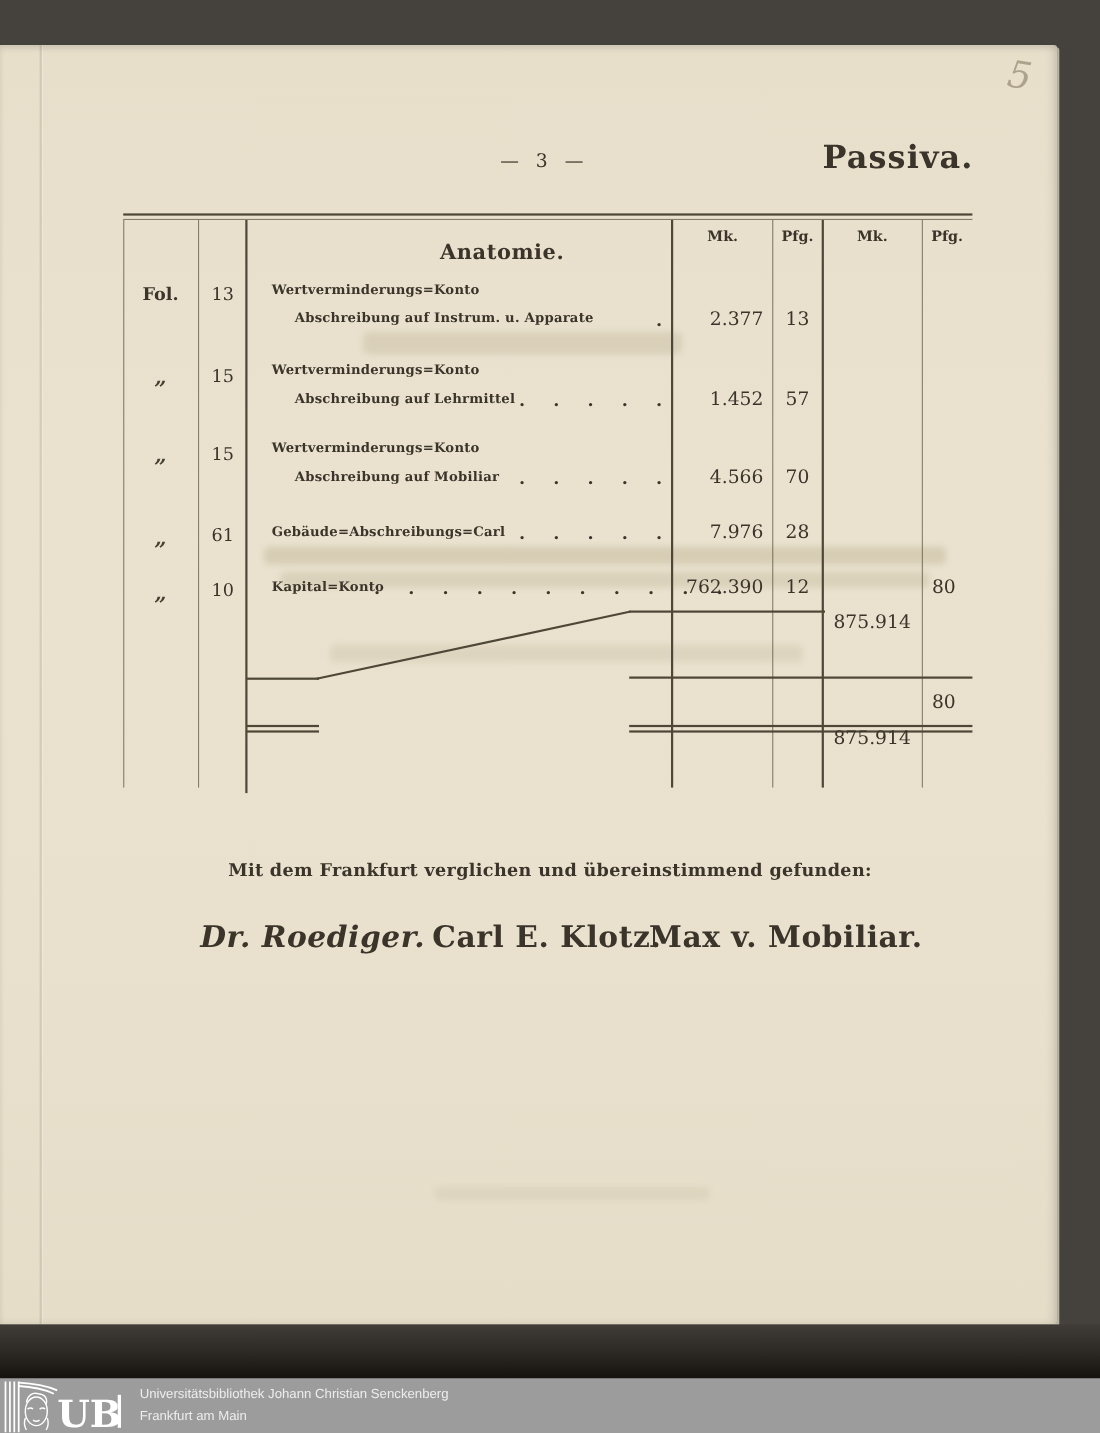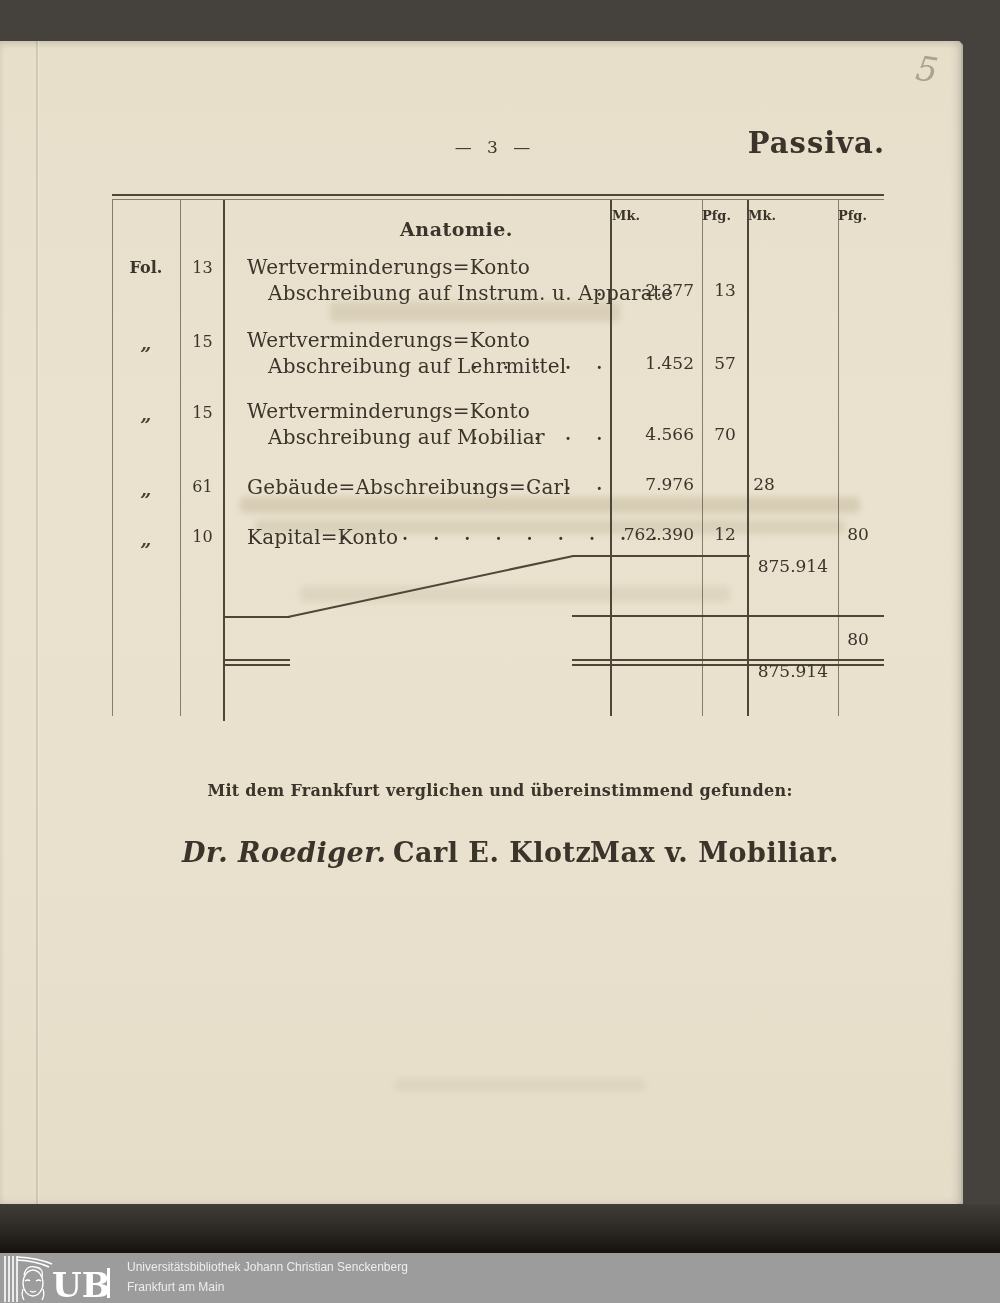--- a/index.html
+++ b/index.html
@@ -30,29 +30,29 @@
   .pencil5{
     left:916px;top:52px;font-size:34px;color:rgba(125,112,86,.55);
     font-style:italic;transform:rotate(9deg);font-weight:normal;
   }
   
   .rule{position:absolute;background:#4e4737;}
   .rule.thin{background:rgba(72,63,44,.62);}
   .diag{transform:rotate(-12.08deg);transform-origin:0 100%;}
   
   .sec-title{left:225px;top:220px;width:463px;font-size:19px;text-align:center;letter-spacing:.5px;}
-  .colhead{font-size:13px;font-weight:bold;text-align:left;top:209px;}
+  .colhead{font-size:13px;font-weight:bold;text-align:center;top:209px;}
   .ch-mk1{left:612px;width:90px;}
   .ch-pfg1{left:702px;width:46px;}
   .ch-mk2{left:748px;width:90px;}
   .ch-pfg2{left:838px;width:46px;}
   .fol{left:113px;width:66px;font-size:16px;font-weight:bold;text-align:center;}
   .ditto{font-size:19px;font-style:italic;font-weight:bold;color:#454034;}
   .folio{left:181px;width:43px;font-size:16px;text-align:center;}
-  .desc{left:247px;font-size:20px;font-weight:normal;letter-spacing:.2px;}
+  .desc{left:247px;font-size:12px;font-weight:bold;letter-spacing:.2px;}
   .desc.ind{left:268px;}
   .dots{left:340px;width:262px;font-size:16px;font-weight:bold;text-align:right;word-spacing:20px;}
   .amt{font-size:17px;}
   .mk1{left:604px;width:90px;text-align:right;}
   .pfg1{left:702px;width:46px;text-align:center;}
   .mk2{left:748px;width:80px;text-align:right;margin-top:32px;}
   .pfg2{left:838px;width:40px;text-align:center;}
   
   .attest{left:130px;top:783px;width:740px;font-size:16px;font-weight:bold;text-align:center;letter-spacing:.3px;}
   .sig{top:839px;font-size:27px;font-weight:bold;letter-spacing:.5px;}
@@ -132,21 +132,21 @@
 <div class="txt desc ind" style="top:427px;">Abschreibung auf Mobiliar</div>
 <div class="txt dots" style="top:427px;">. . . . .</div>
 <div class="txt amt mk1" style="top:426px;">4.566</div>
 <div class="txt amt pfg1" style="top:426px;">70</div>
 
 <div class="txt fol ditto" style="top:480px;">„</div>
 <div class="txt folio" style="top:479px;">61</div>
 <div class="txt desc" style="top:477px;">Gebäude=Abschreibungs=Carl</div>
 <div class="txt dots" style="top:477px;">. . . . .</div>
 <div class="txt amt mk1" style="top:476px;">7.976</div>
-<div class="txt amt pfg1" style="top:476px;padding-left:39px;">28</div>
+<div class="txt amt pfg1" style="top:476px;">28</div>
 
 <div class="txt fol ditto" style="top:530px;">„</div>
 <div class="txt folio" style="top:529px;">10</div>
 <div class="txt desc" style="top:527px;">Kapital=Konto</div>
 <div class="txt dots" style="top:527px;">. . . . . . . . . . .</div>
 <div class="txt amt mk1" style="top:526px;">762.390</div>
 <div class="txt amt pfg1" style="top:526px;">12</div>
 <div class="txt amt mk2" style="top:526px;">875.914</div>
 <div class="txt amt pfg2" style="top:526px;">80</div>
 

